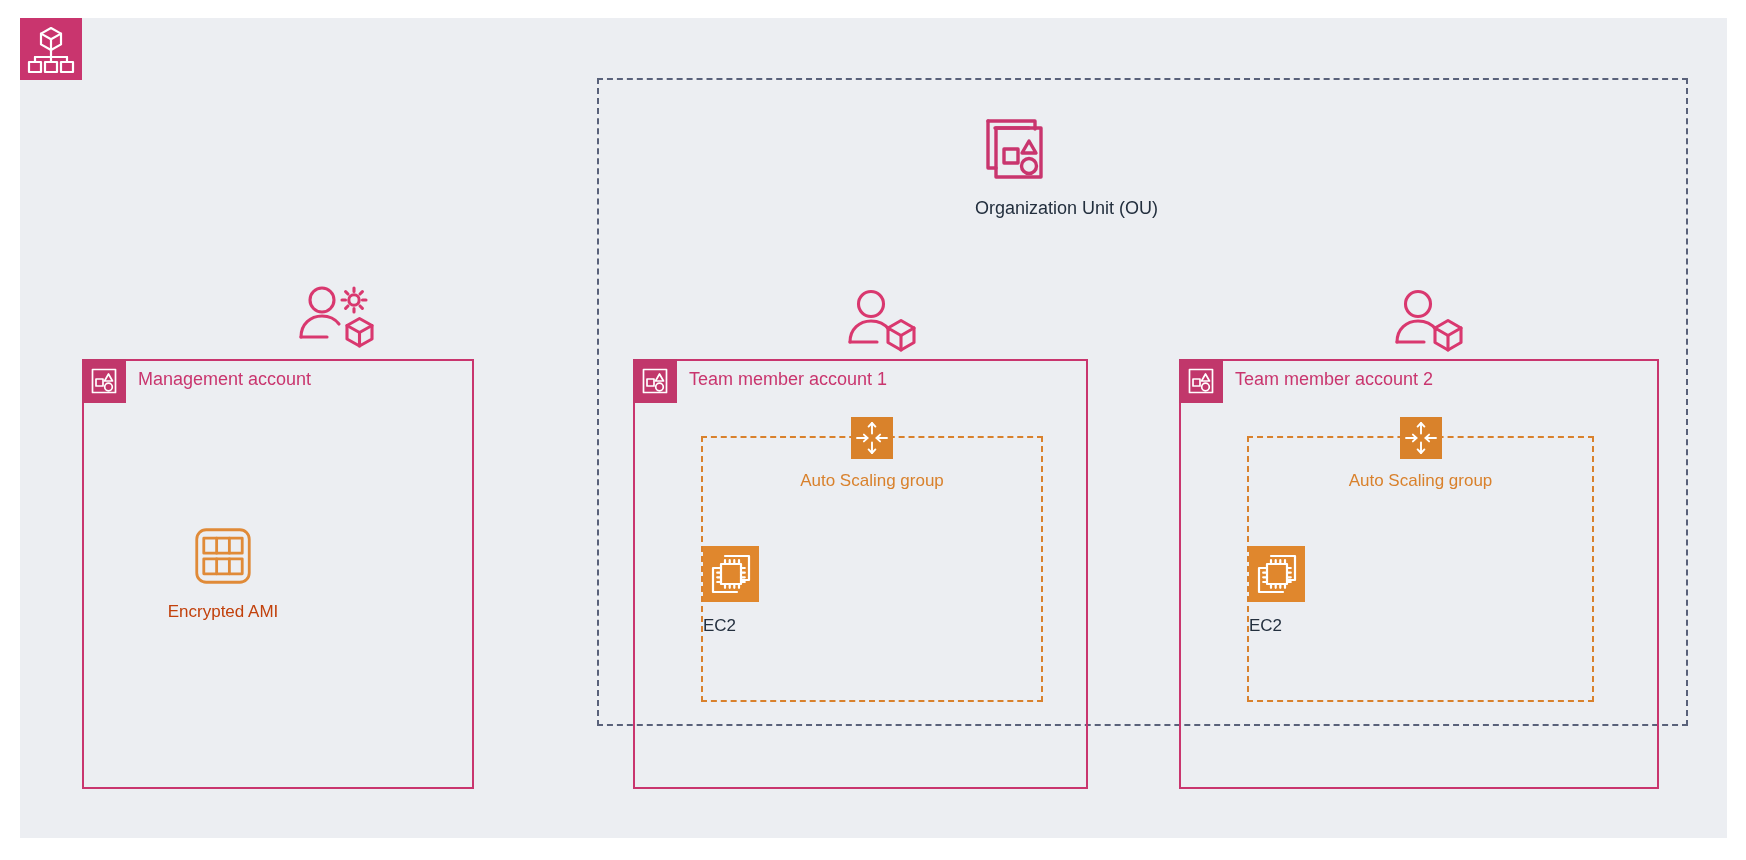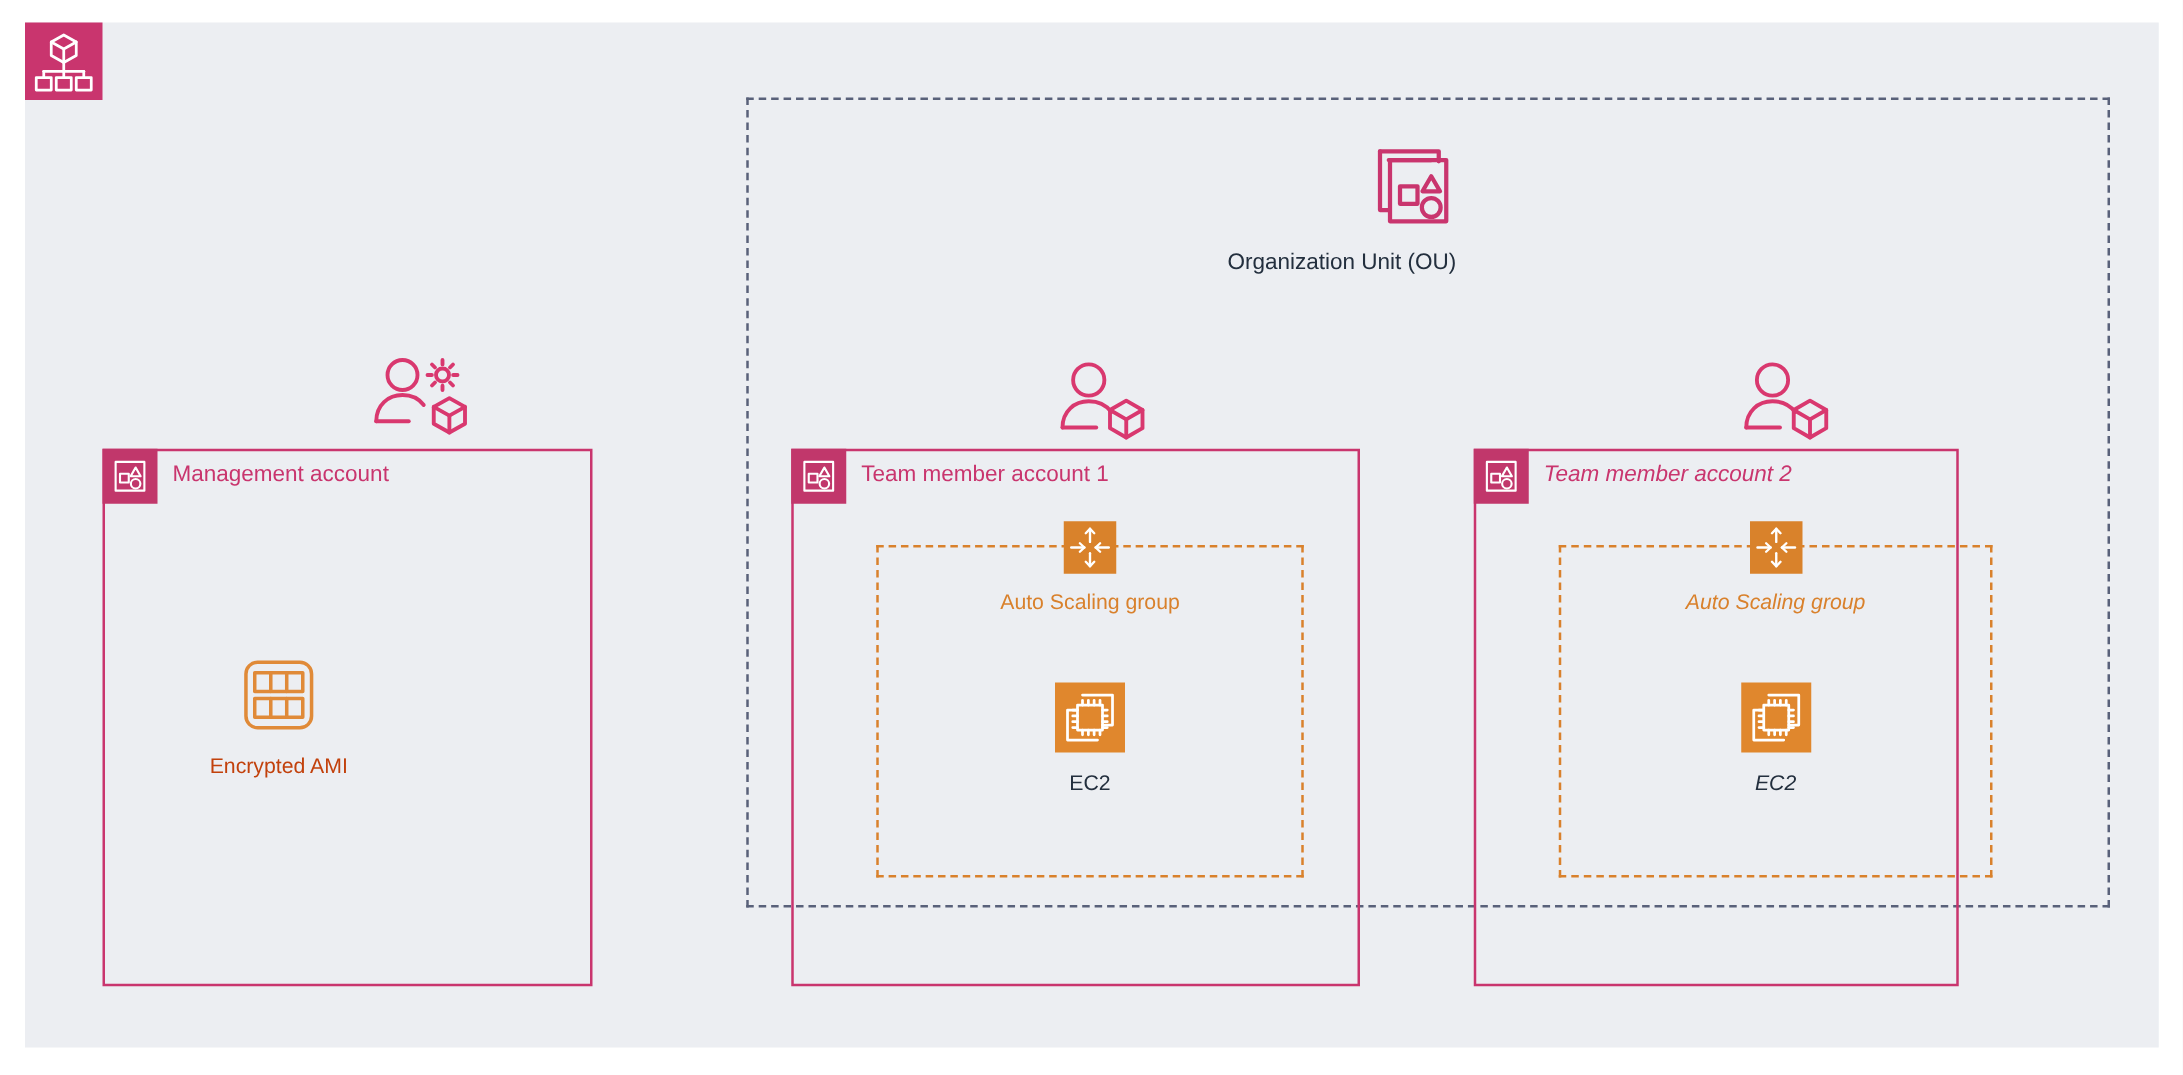--- a/index.html
+++ b/index.html
@@ -45,21 +45,21 @@
     border: 2px dashed #59617a;
     box-sizing: border-box;
   }
 
   
   .ou-head {
     position: absolute;
     left: 955px;
     top: 94px;
     width: 190px;
-    text-align: right;
+    text-align: left;
   }
   .ou-head .ou-icon { display:inline-block; }
   .ou-head .ou-label {
     margin-top: 8px;
     font-size: 18px;
     color: #232f3e;
     white-space: nowrap;
   }
 
   
@@ -118,21 +118,20 @@
   .asg-label {
     margin-top: 8px;
     font-size: 17px;
     color: #d9812c;
     white-space: nowrap;
   }
 
   
   .res {
     position: absolute;
-    text-align: center;
   }
   .res-tile {
     width: 56px;
     height: 56px;
     background: #e0872d;
     display: inline-flex;
     align-items: center;
     justify-content: center;
   }
   .res-label {
@@ -310,21 +309,21 @@
     <svg width="72" height="74" viewBox="0 0 72 74" fill="none" stroke="#d9386f" stroke-width="3.1" stroke-linejoin="round" stroke-linecap="round">
       <circle cx="23" cy="17" r="12.5"></circle>
       <path d="M2 55 C2 42 11.5 34 23 34 C30.5 34 37 37.2 41 42.5"></path>
       <path d="M2 55 L29 55"></path>
       <path d="M40 41 L53 33.5 L66 41 L66 55.5 L53 63 L40 55.5 Z"></path>
       <path d="M40 41 L53 48.5 L66 41"></path>
       <path d="M53 48.5 L53 63"></path>
     </svg>
   </div>
 
-  <div class="account" style="left:1159px; top:341px; width:388px; height:430px;font-style:italic;">
+  <div class="account" style="left:1159px; top:341px; width:480px; height:430px;">
     <div class="account-badge">
       <svg width="30" height="30" viewBox="0 0 30 30" fill="none" stroke="#ffffff" stroke-width="1.7" stroke-linejoin="round" stroke-linecap="round">
         <rect x="3.5" y="3.5" width="23" height="23"></rect>
         <rect x="7" y="13" width="7" height="7"></rect>
         <path d="M19.5 8 L23.5 15 L15.5 15 Z"></path>
         <circle cx="19.5" cy="21" r="3.8"></circle>
       </svg>
     </div>
     <div class="account-title">Team member account 2</div>
 

